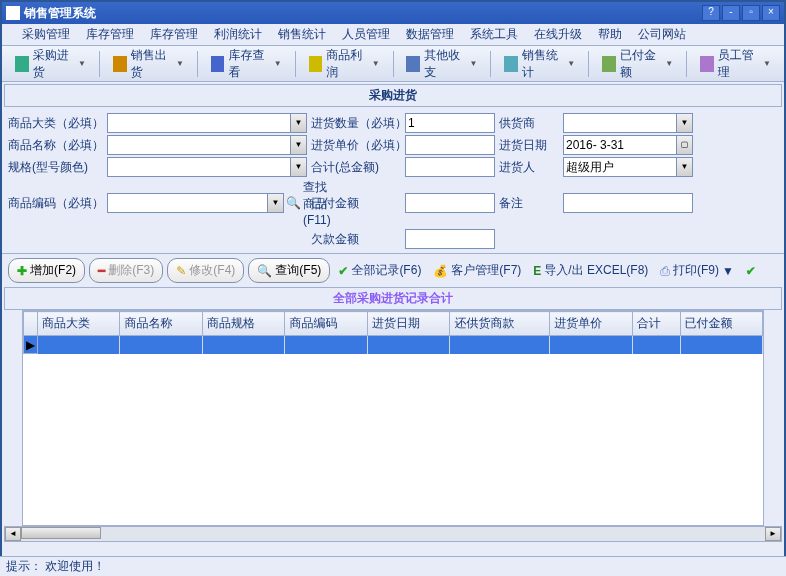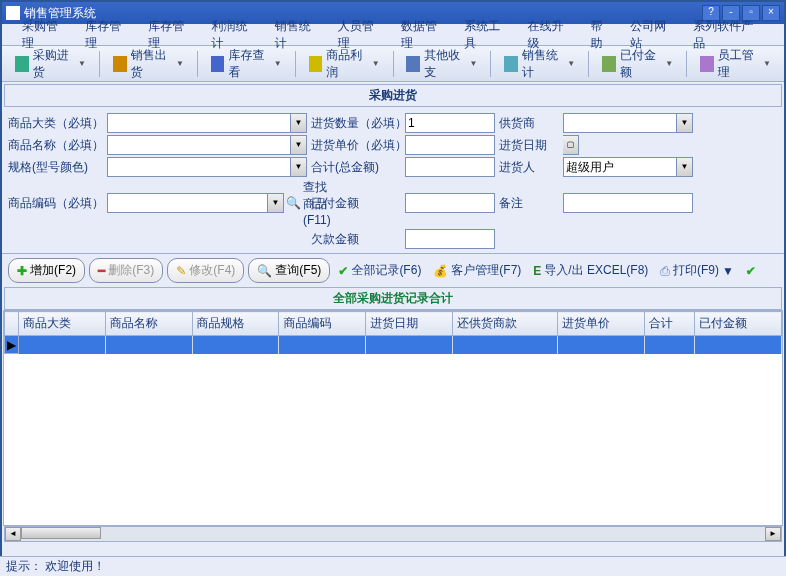--- a/index.html
+++ b/index.html
@@ -1,20 +1,20 @@
 <!DOCTYPE html>
 <html><head>
 <meta charset="utf-8">
 <style>
 * { box-sizing: border-box; margin: 0; padding: 0; font-family: "SimSun", "Microsoft YaHei", sans-serif; font-size: 12px; }
 body { background: #c0d0e8; width: 786px; height: 576px; overflow: hidden; position: relative; }
 .window { border: 2px solid #2b5797; background: #e8ecf8; height: 562px; }
 .titlebar { background: linear-gradient(#3868c8, #2858b8); color: #fff; height: 22px; display: flex; align-items: center; padding: 0 4px; }
 .titlebar .icon { width: 14px; height: 14px; background: #fff; margin-right: 4px; }
-.titlebar .title { flex: 1; font-weight: normal; }
+.titlebar .title { flex: 1; font-weight: bold; }
 .winbtns { display: flex; gap: 2px; }
 .winbtn { width: 18px; height: 16px; background: #4878d8; border: 1px solid #2050a0; color: #fff; text-align: center; line-height: 12px; cursor: pointer; font-size: 10px; }
 .menubar { background: #e8ecf8; border-bottom: 1px solid #a0b0d0; height: 22px; display: flex; align-items: center; padding: 0 12px; }
 .menubar span { padding: 2px 8px; color: #1a3a7a; cursor: pointer; }
 .toolbar { background: linear-gradient(#f0f4fc, #d8e0f0); height: 36px; display: flex; align-items: center; border-bottom: 1px solid #a0b0d0; padding: 0 6px; gap: 2px; }
 .tbtn { display: flex; align-items: center; padding: 4px 6px; border: 1px solid transparent; cursor: pointer; gap: 4px; color: #1a3a7a; }
 .tbtn .ticon { width: 16px; height: 16px; display: inline-block; }
 .tbtn .arrow { font-size: 8px; color: #555; }
 .tsep { width: 1px; height: 26px; background: #a0b0d0; margin: 0 4px; }
 .panel-title { text-align: center; background: #e8ecf8; border: 1px solid #a0b0d0; margin: 2px; padding: 2px; color: #1a3a7a; font-weight: bold; }
@@ -22,22 +22,22 @@
 .lbl { color: #1a3a7a; text-align: left; white-space: nowrap; }
 .combo { display: flex; height: 20px; }
 .combo input { flex: 1; border: 1px solid #7a90b8; padding: 0 2px; height: 20px; min-width: 0; }
 .combo .cbtn { width: 16px; border: 1px solid #7a90b8; border-left: none; background: linear-gradient(#f0f0f0,#d0d0d0); text-align: center; font-size: 8px; line-height: 18px; cursor: pointer; }
 .txt { border: 1px solid #7a90b8; height: 20px; padding: 0 2px; width: 100%; }
 .form-wrap { position: relative; overflow: hidden; }
 .actionbar { display: flex; align-items: center; gap: 4px; padding: 4px 6px; border-top: 1px solid #a0b0d0; flex-wrap: nowrap; }
 .abtn { display: flex; align-items: center; border: 1px solid #8090b0; border-radius: 10px; background: linear-gradient(#fdfdfd,#e8e8e8); padding: 3px 8px; cursor: pointer; gap: 3px; white-space: nowrap; }
 .abtn.disabled { color: #999; }
 .flatbtn { display: flex; align-items: center; gap: 3px; padding: 3px 4px; cursor: pointer; color: #1a3a7a; white-space: nowrap; }
-.grid-title { text-align: center; border: 1px solid #a0b0d0; margin: 0 2px; padding: 2px; color: #15803d; background: #e8ecf8; font-weight: bold; }
-.grid { margin: 0 1px; border: 1px solid #a0b0d0; background: #fff; height: 216px; overflow: auto; position: relative; }
+.grid-title { text-align: center; border: 1px solid #a0b0d0; margin: 0 2px; padding: 2px; color: #8b5cf6; background: #e8ecf8; font-weight: bold; }
+.grid { margin: 0 20px; border: 1px solid #a0b0d0; background: #fff; height: 216px; overflow: auto; position: relative; }
 .grid table { border-collapse: collapse; width: 100%; }
 .grid th { background: linear-gradient(#f4f6fc,#dde4f2); border: 1px solid #a0b0d0; padding: 3px 4px; color: #1a3a7a; font-weight: normal; text-align: left; white-space: nowrap; }
 .grid td { border-right: 1px solid #d0d8e8; height: 18px; }
 .grid tr.selrow td { background: #3878e0; }
 .grid .rowhdr { width: 14px; background: linear-gradient(#f4f6fc,#dde4f2); border: 1px solid #a0b0d0; text-align: center; }
 .hscroll { margin: 0 2px; height: 16px; background: #e0e4ec; border: 1px solid #a0b0d0; display: flex; align-items: center; }
 .hscroll .sbtn { width: 16px; height: 14px; background: linear-gradient(#f0f0f0,#d0d0d0); border: 1px solid #999; text-align: center; font-size: 8px; line-height: 12px; cursor: pointer; }
 .hscroll .track { flex: 1; position: relative; height: 14px; }
 .hscroll .thumb { position: absolute; left: 0; width: 80px; height: 12px; background: linear-gradient(#f0f0f0,#c8c8c8); border: 1px solid #999; top: 0; }
 .statusbar { position: absolute; bottom: 0; left: 0; right: 0; height: 20px; background: #e8ecf8; border-top: 1px solid #a0b0d0; display: flex; align-items: center; padding: 0 6px; color: #1a3a7a; gap: 20px; }
@@ -68,21 +68,20 @@
       <span>库存管理</span>
       <span>库存管理</span>
       <span>利润统计</span>
       <span>销售统计</span>
       <span>人员管理</span>
       <span>数据管理</span>
       <span>系统工具</span>
       <span>在线升级</span>
       <span>帮助</span>
       <span>公司网站</span>
-      <span>系列软件产品</span>
     </div>
 
   <div class="toolbar" id="toolbar">
       <div class="tbtn">
         <span class="ticon" style="background:#3a8"></span>
         <span>采购进货</span>
         <span class="arrow">▼</span>
       </div>
       <div class="tsep"></div>
       <div class="tbtn">
@@ -147,20 +146,21 @@
 
     <span class="lbl">商品名称（必填）</span>
     <div class="combo">
           <input type="text" style="">
           <span class="cbtn">▼</span>
         </div>
     <span class="lbl">进货单价（必填）</span>
     <input class="txt" style="">
     <span class="lbl">进货日期</span>
     <div class="combo">
+          <input type="text" value="2016- 3-31" style="">
           <span class="cbtn">▢</span>
         </div>
 
     <span class="lbl">规格(型号颜色)</span>
     <div class="combo">
           <input type="text" style="">
           <span class="cbtn">▼</span>
         </div>
     <span class="lbl">合计(总金额)</span>
     <input class="txt" style="">

